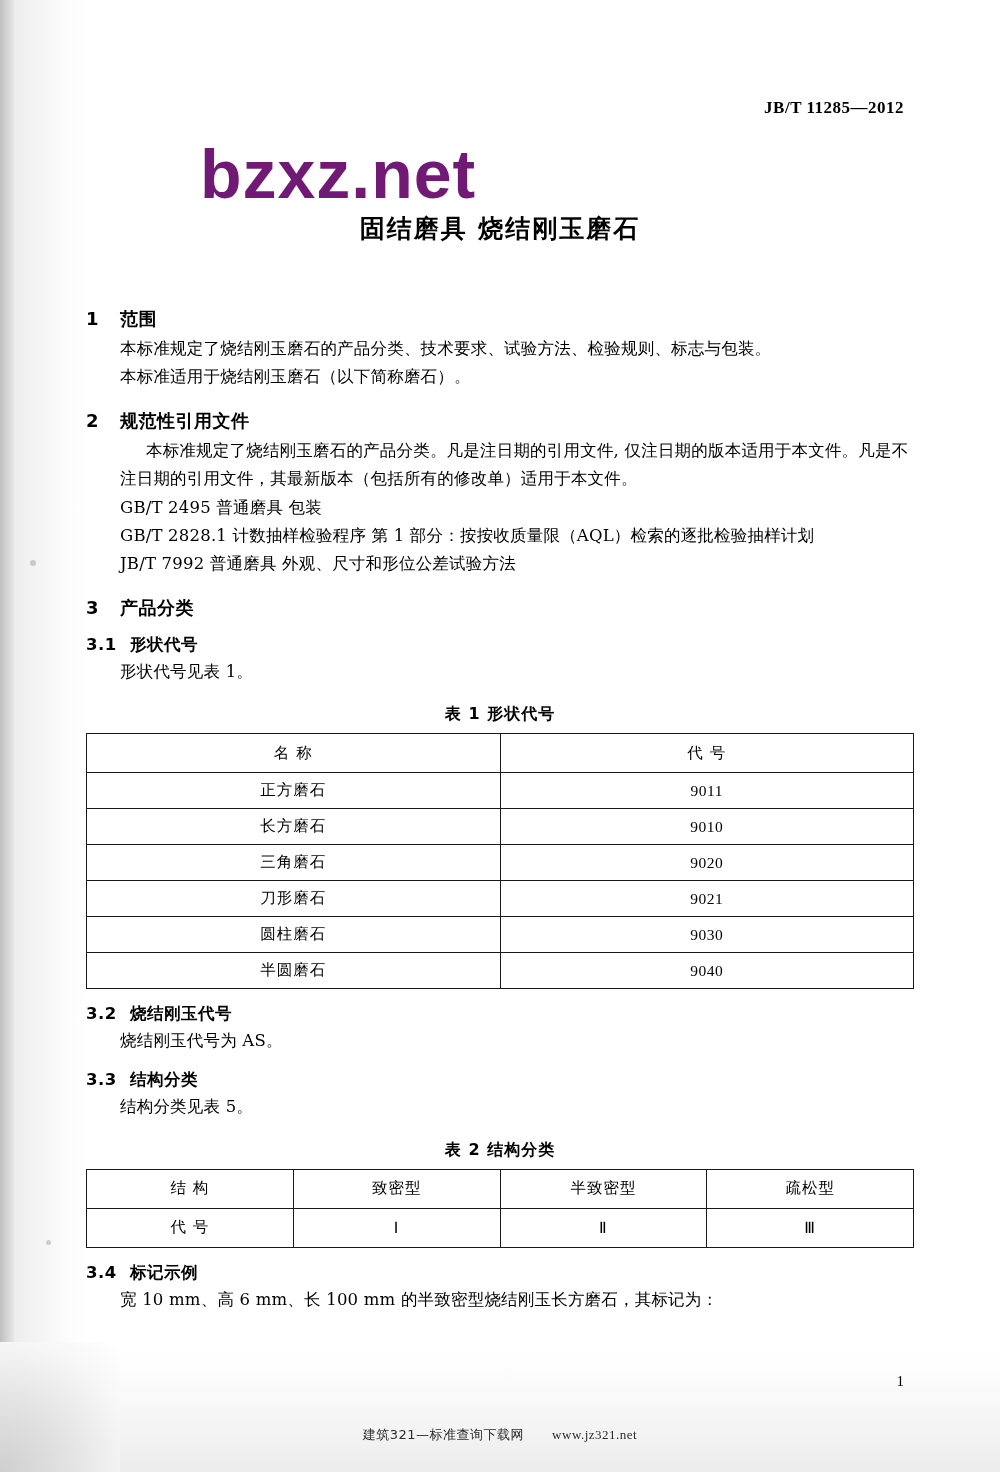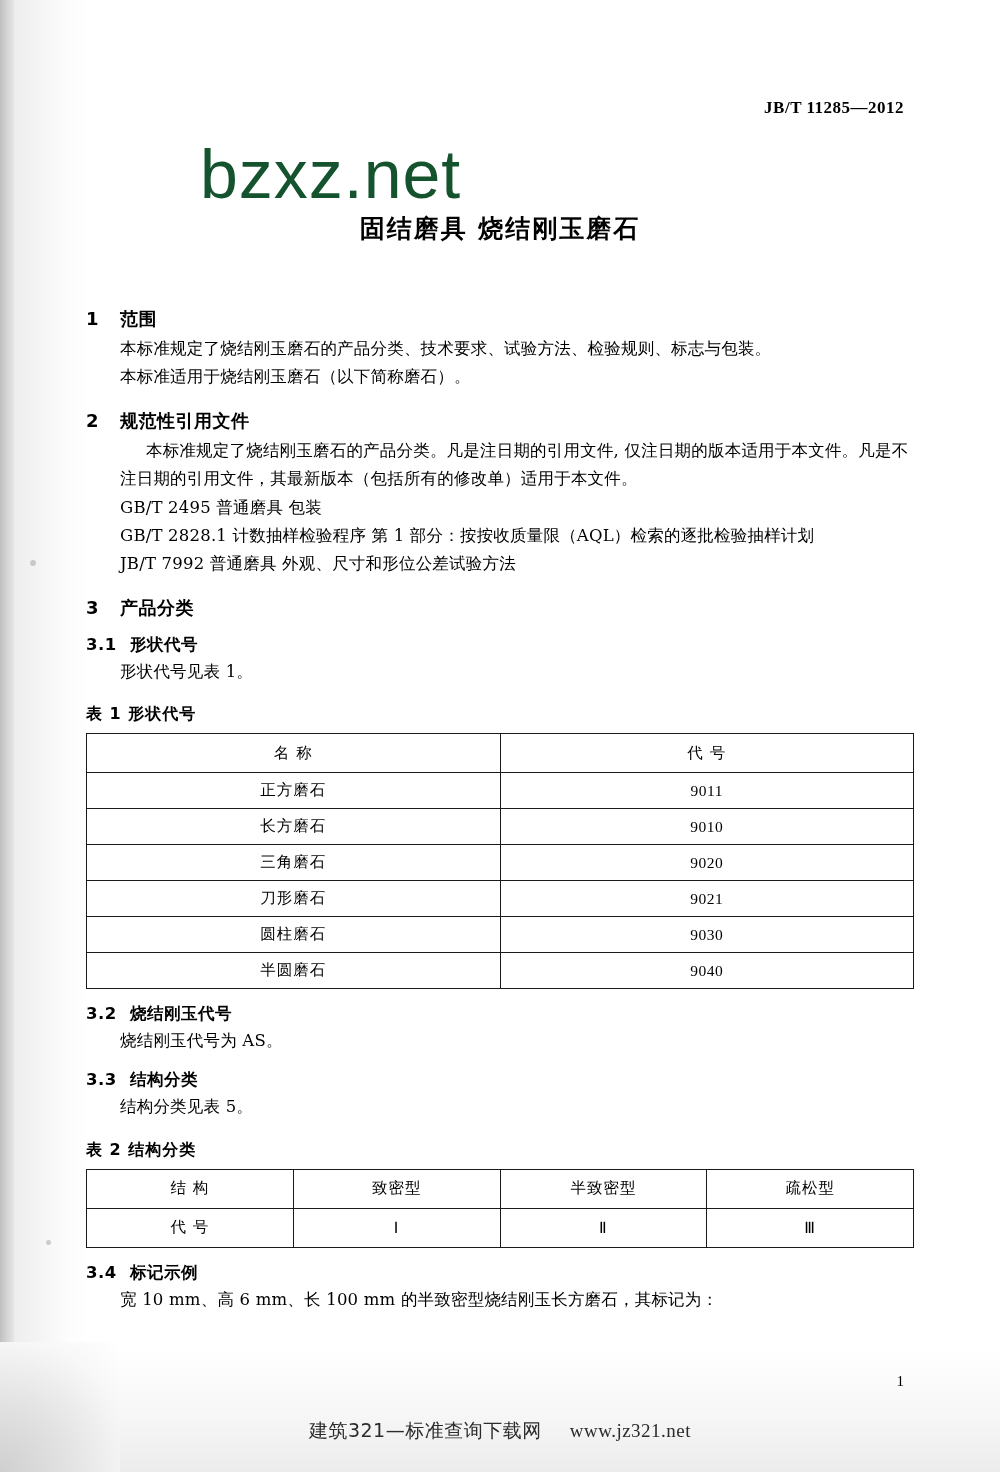--- a/index.html
+++ b/index.html
@@ -77,22 +77,22 @@
     font-weight: bold;
     letter-spacing: 0.5px;
   }
 
   .watermark {
     position: absolute;
     left: 200px;
     top: 135px;
     font-family: "Liberation Sans", sans-serif;
     font-size: 68px;
-    font-weight: normal;
-    color: #14532d;
+    font-weight: bold;
+    color: #701a75;
     letter-spacing: 1px;
     user-select: none;
   }
 
   .doc-title {
     position: absolute;
     left: 0; right: 0;
     top: 212px;
     text-align: center;
     font-family: "DejaVu Serif", serif;
@@ -134,21 +134,21 @@
     letter-spacing: 0.2px;
   }
   p.indent1 { padding-left: 34px; }
   p.indent2 { padding-left: 34px; text-indent: 26px; }
   p.refline { padding-left: 34px; }
 
   .table-caption {
     font-family: "DejaVu Sans", sans-serif;
     font-size: 16px;
     font-weight: bold;
-    text-align: left;
+    text-align: center;
     margin: 18px 0 8px 0;
     letter-spacing: 1px;
   }
 
   table.std {
     border-collapse: collapse;
     width: 100%;
     table-layout: fixed;
     font-family: "DejaVu Serif", serif;
     font-size: 15.5px;
@@ -178,21 +178,21 @@
     font-family: "Liberation Serif", serif;
     font-size: 15px;
   }
 
   .footer-bar {
     position: absolute;
     left: 0; right: 0;
     bottom: 28px;
     text-align: center;
     font-family: "DejaVu Sans", sans-serif;
-    font-size: 19px;
+    font-size: 13px;
     color: #2b2b2b;
     letter-spacing: 0.5px;
   }
   .footer-bar .site {
     font-family: "Liberation Serif", serif;
     margin-left: 28px;
   }
 </style>
 </head>
 <body>

